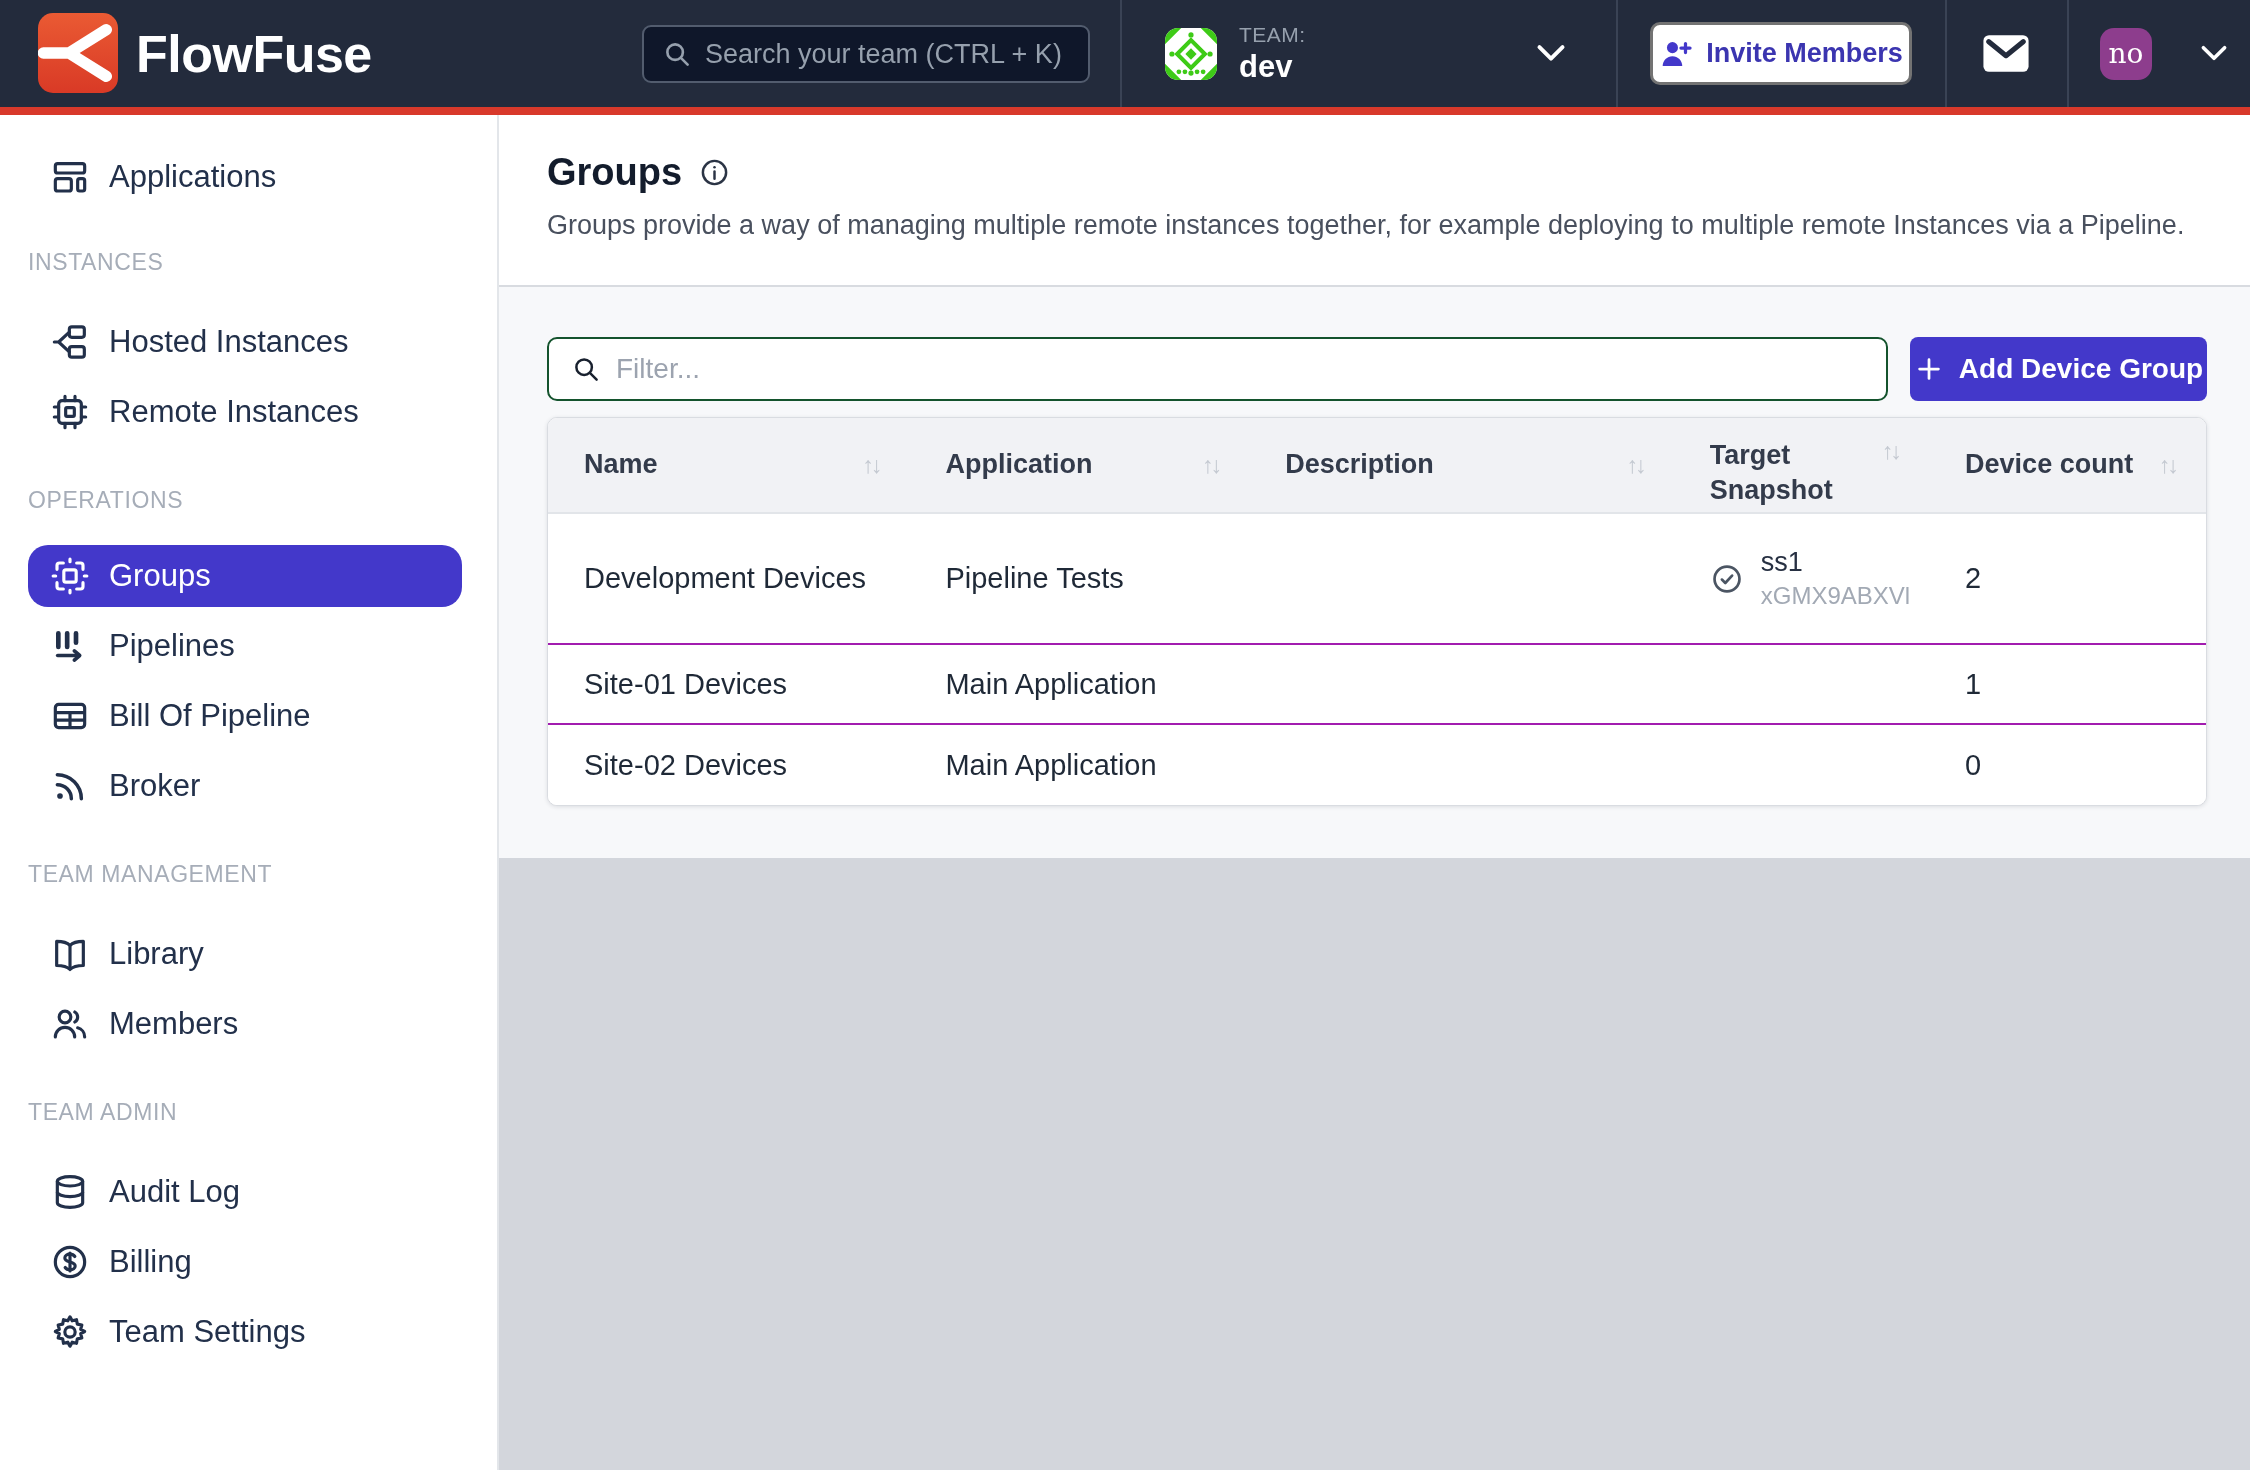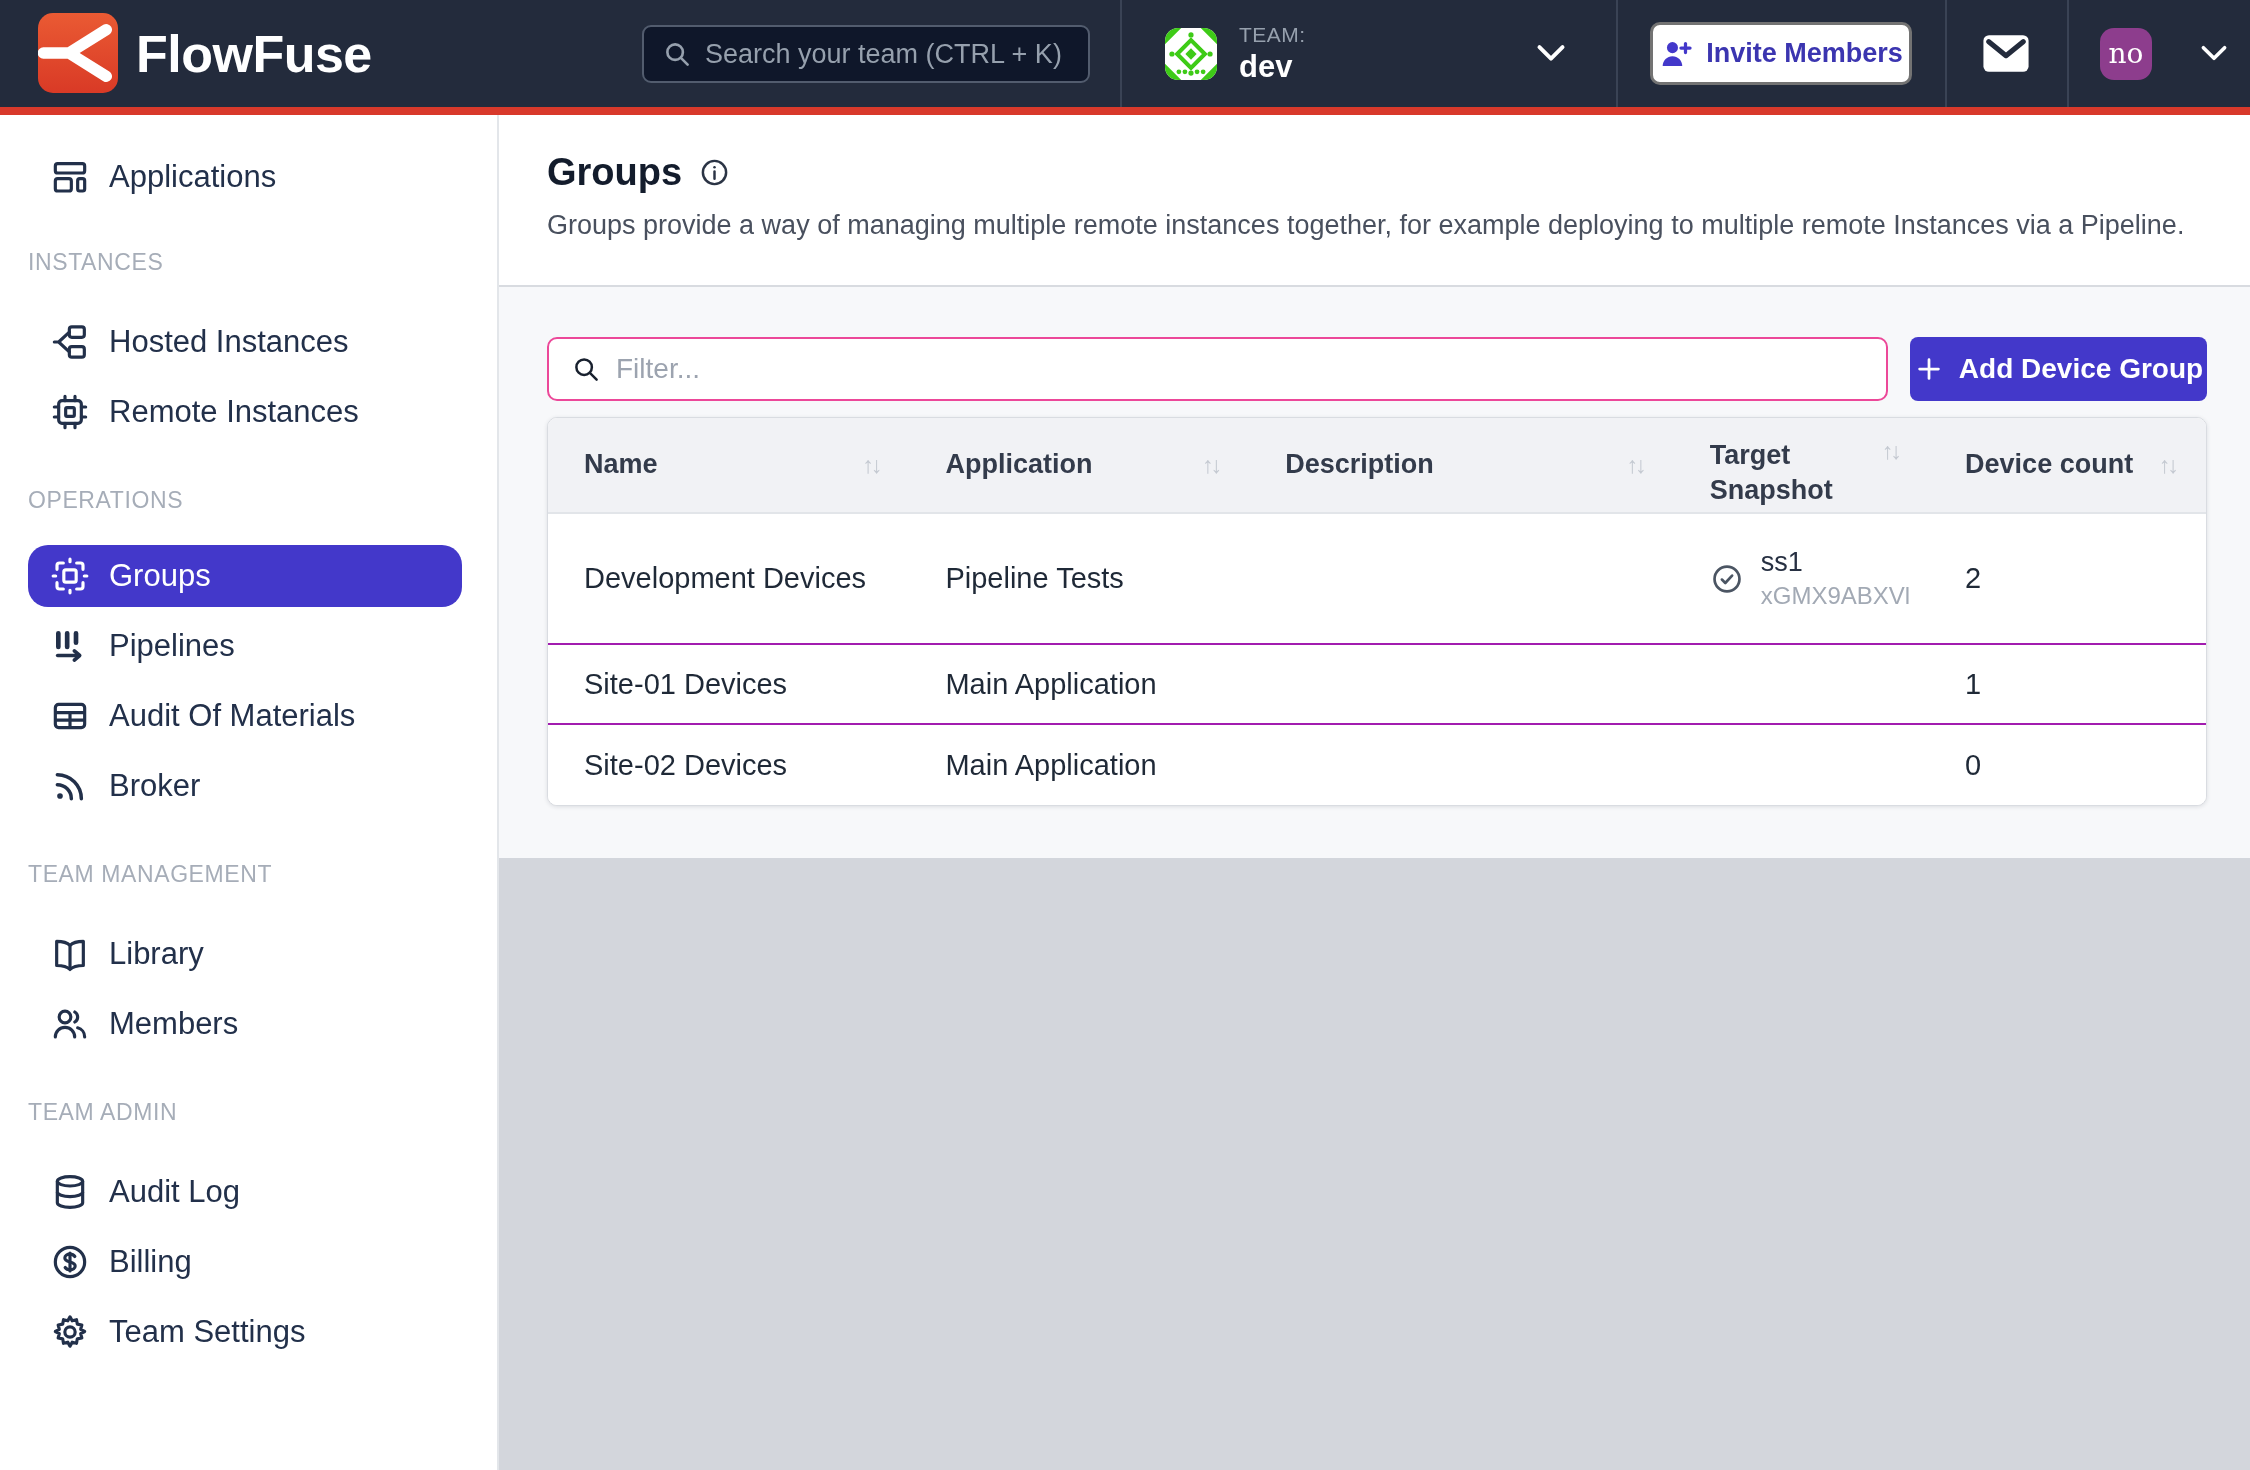--- a/index.html
+++ b/index.html
@@ -57,21 +57,21 @@
   
   .main { position:absolute; left:499px; top:115px; width:1751px; height:1355px;
     background:#D3D6DC; }
   .head-band { height:172px; background:#fff; border-bottom:2px solid #D8DBE0;
     padding:36px 48px 0 48px; }
   .title-row { display:flex; align-items:center; gap:17px; }
   .page-title { font-size:38px; font-weight:800; color:#131C2C; }
   .page-desc { margin-top:16px; font-size:27px; color:#49505E; }
   .body-band { height:571px; background:#F7F8FA; padding:50px 43px 0 48px; }
   .filter-row { display:flex; gap:22px; }
-  .filter-box { flex:1; height:64px; background:#fff; border:2px solid #ec4899;
+  .filter-box { flex:1; height:64px; background:#fff; border:2px solid #14532d;
     border-radius:10px; display:flex; align-items:center; padding:0 22px; gap:15px; }
   .filter-box input { flex:1; border:none; outline:none; font-size:28px; color:#1F2937;
     font-family:"Liberation Sans", sans-serif; background:transparent; }
   .filter-box input::placeholder { color:#9CA3AF; }
   .add-btn { width:297px; height:64px; background:#4338CA; border:none; border-radius:8px;
     color:#fff; font-size:28px; font-weight:700; display:flex; align-items:center;
     justify-content:center; gap:15px; cursor:pointer; font-family:"Liberation Sans", sans-serif; }
 
   .table { margin-top:16px; background:#fff; border:1px solid #D9DCE1; border-radius:10px;
     overflow:hidden; box-shadow:0 1px 4px rgba(25,35,50,0.12); }
@@ -256,21 +256,21 @@
       </span>
       <span>Pipelines</span>
     </div>
     <div class="side-item">
       <span class="ico">
         <svg viewBox="0 0 24 24" width="40" height="40" fill="none" stroke="#22304A" stroke-width="1.9" stroke-linejoin="round">
           <rect x="3.2" y="5" width="17.6" height="14" rx="2"></rect>
           <path d="M3.2 10 H20.8 M3.2 14.5 H20.8 M12 10 V19"></path>
         </svg>
       </span>
-      <span>Audit Of Materials</span>
+      <span>Bill Of Pipeline</span>
     </div>
     <div class="side-item">
       <span class="ico">
         <svg viewBox="0 0 24 24" width="40" height="40" fill="none" stroke="#22304A" stroke-width="2.1" stroke-linecap="round">
           <circle cx="6" cy="18" r="1.7" fill="#22304A" stroke="none"></circle>
           <path d="M4.4 11.2 a8.4 8.4 0 0 1 8.4 8.4"></path>
           <path d="M4.4 5.2 a14.4 14.4 0 0 1 14.4 14.4"></path>
         </svg>
       </span>
       <span>Broker</span>

